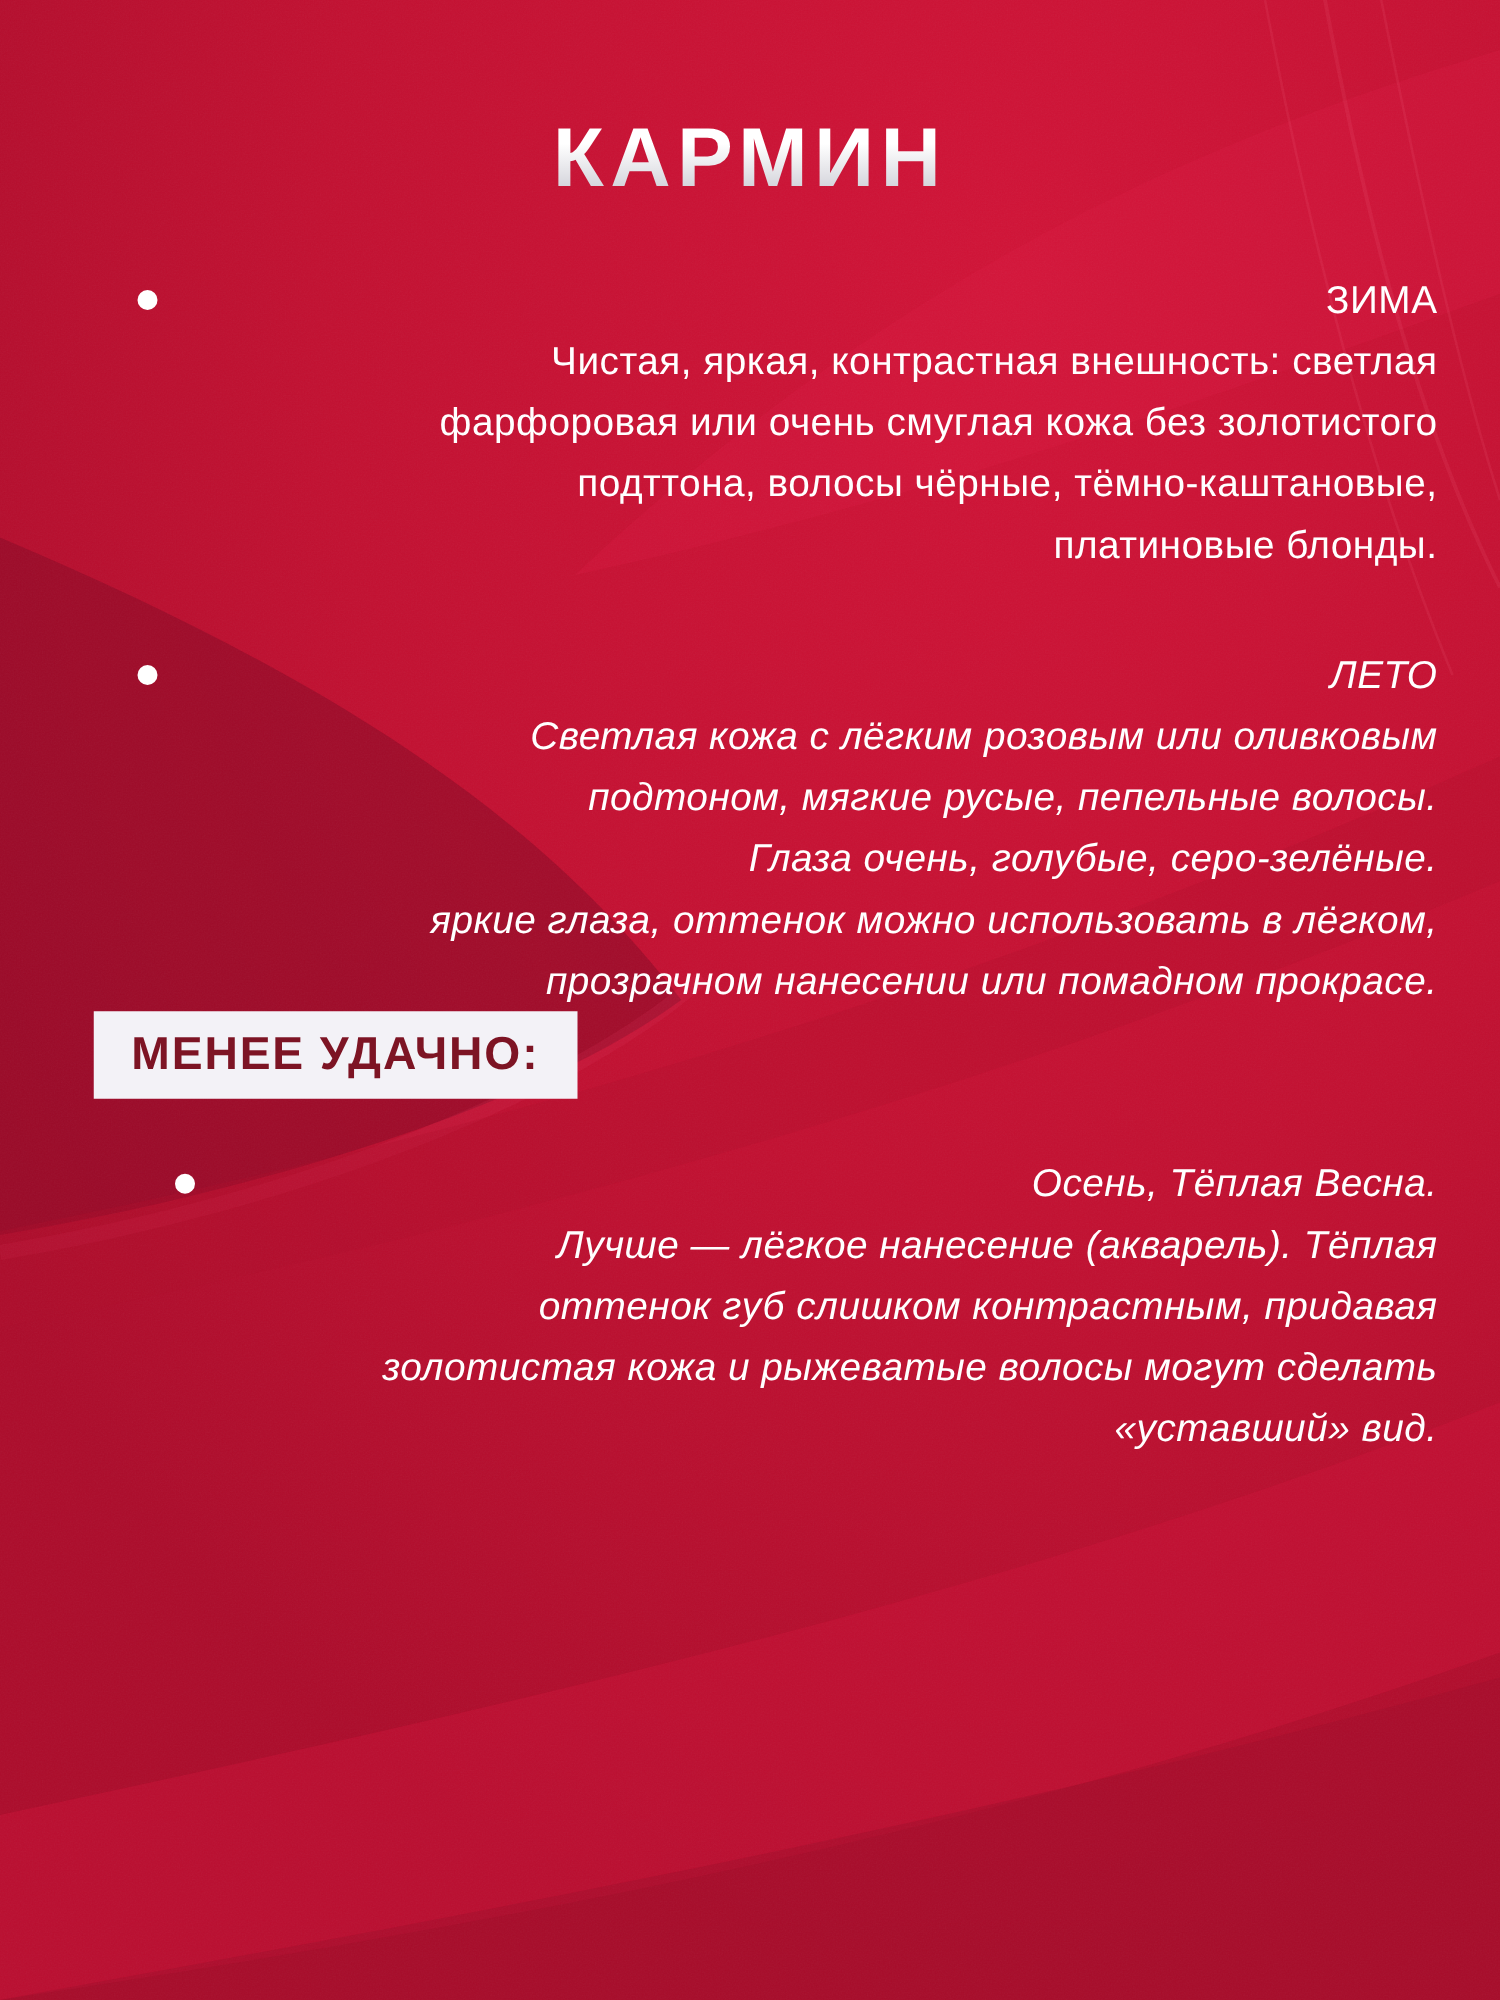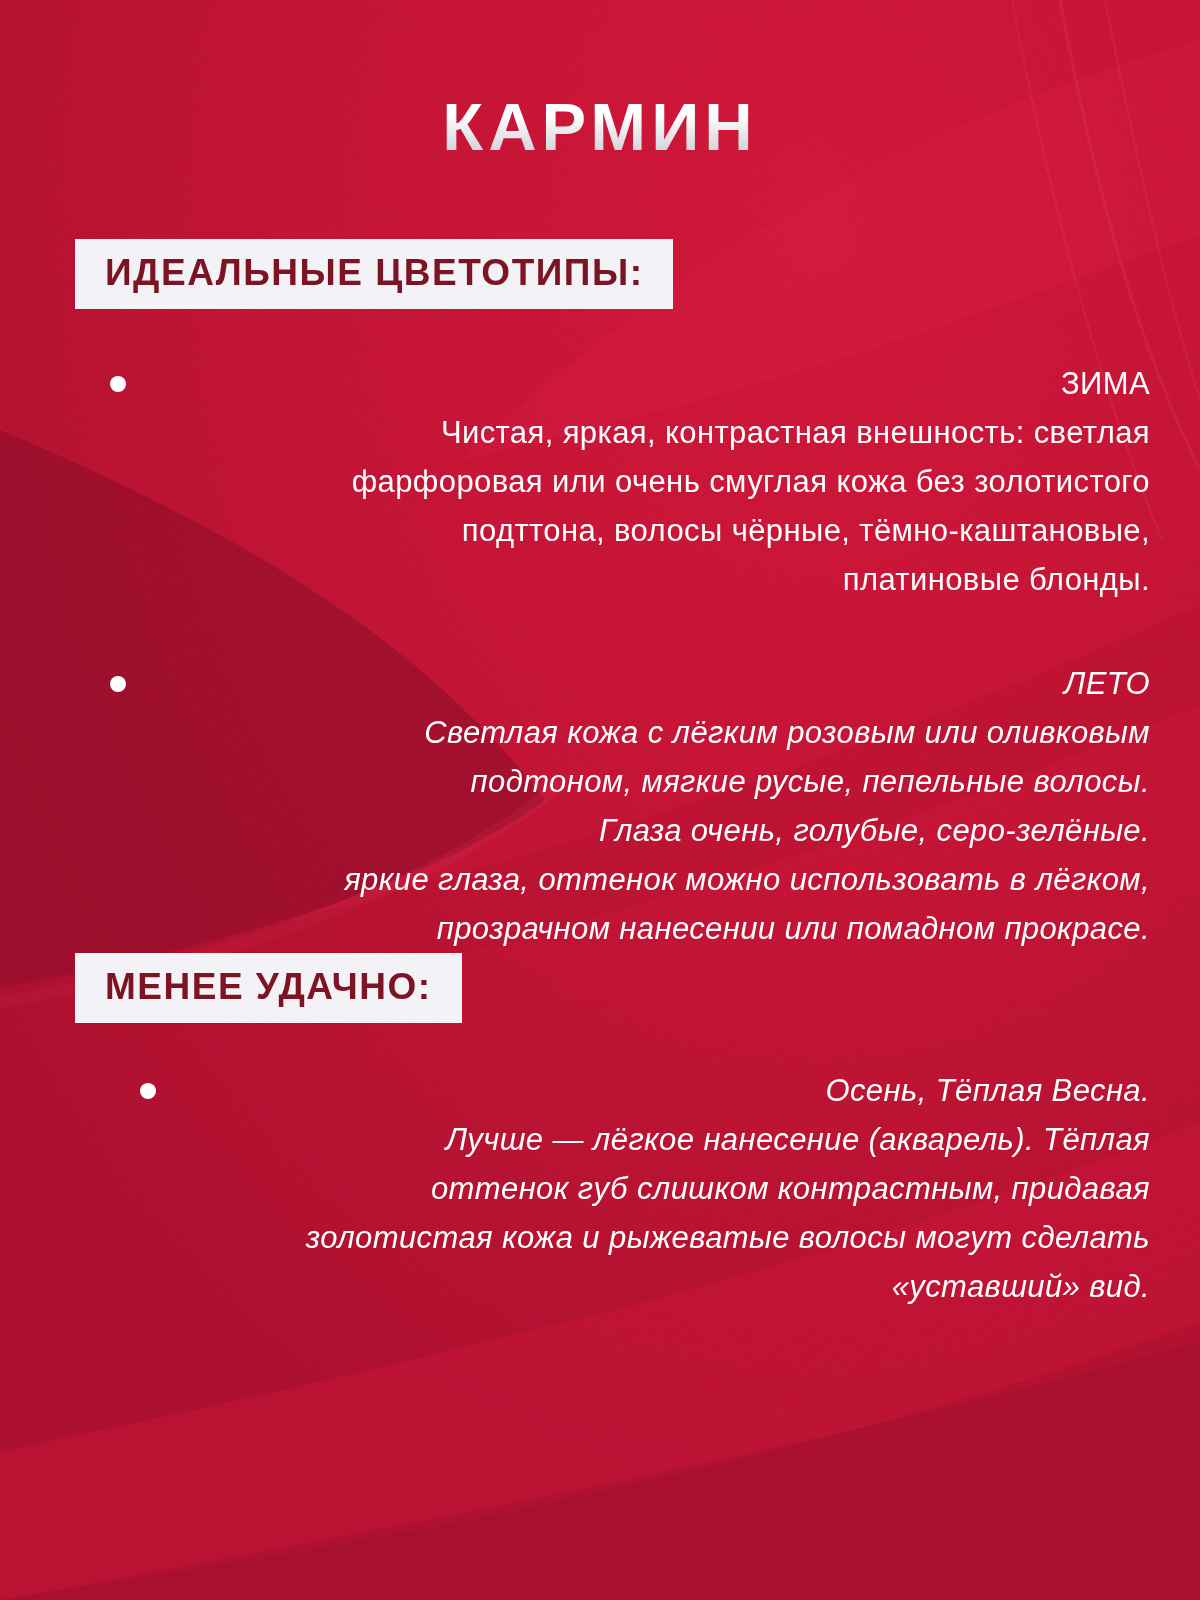--- a/index.html
+++ b/index.html
@@ -93,21 +93,21 @@
 
   <path d="M0,1600 V1452 C420,1362 820,1272 1200,1122 V1322 C780,1472 380,1542 0,1600 Z" fill="#CB1238" opacity="0.45"></path>
   <path d="M0,1600 C430,1522 800,1452 1200,1342 V1600 Z" fill="#A00C2A" opacity="0.48"></path>
 
   <rect width="1200" height="1600" filter="url(#grain)" opacity="0.05"></rect>
 </svg>
 
 <main class="content">
   <h1 class="page-title">КАРМИН</h1>
   <div id="sections">
-      <section class="section section-1"><h2 class="section-header">ИДЕАЛЬНЫЕ ЦВЕТОТИПЫ:</h2><ul class="bullet-list">
+      <section class="section section-1"><ul class="bullet-list">
           <li class="bullet-item">
             <span class="bullet-dot"></span>
             <div class="item-lead">ЗИМА</div>
             <div class="item-line">Чистая, яркая, контрастная внешность: светлая</div>
             <div class="item-line">фарфоровая или очень смуглая кожа без золотистого</div>
             <div class="item-line">подттона, волосы чёрные, тёмно-каштановые,</div>
             <div class="item-line">платиновые блонды.</div>
           </li>
           <li class="bullet-item">
             <span class="bullet-dot"></span>

